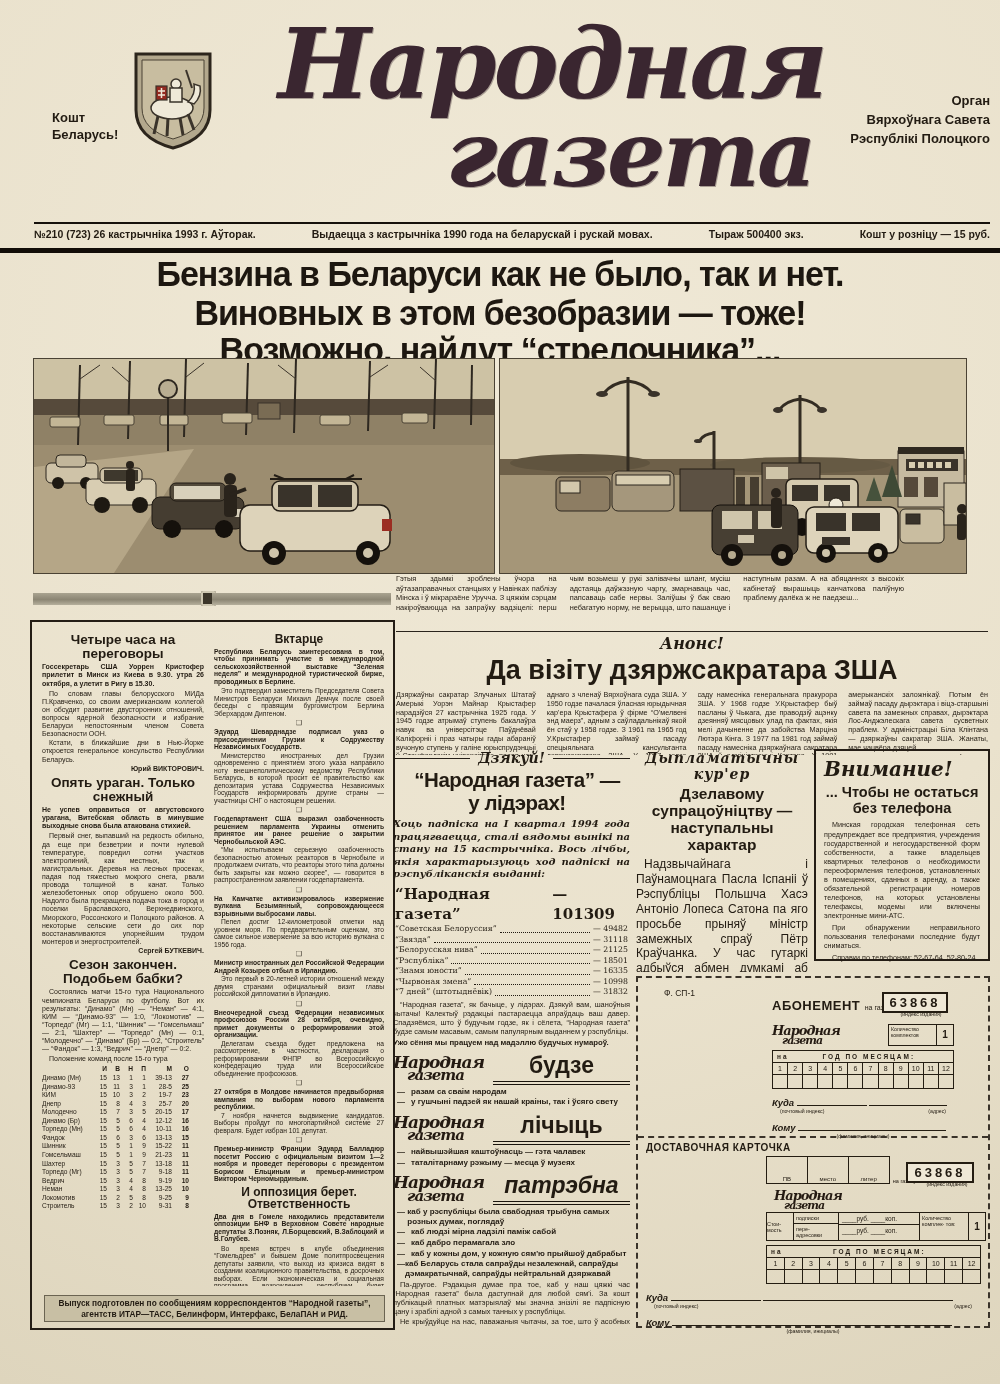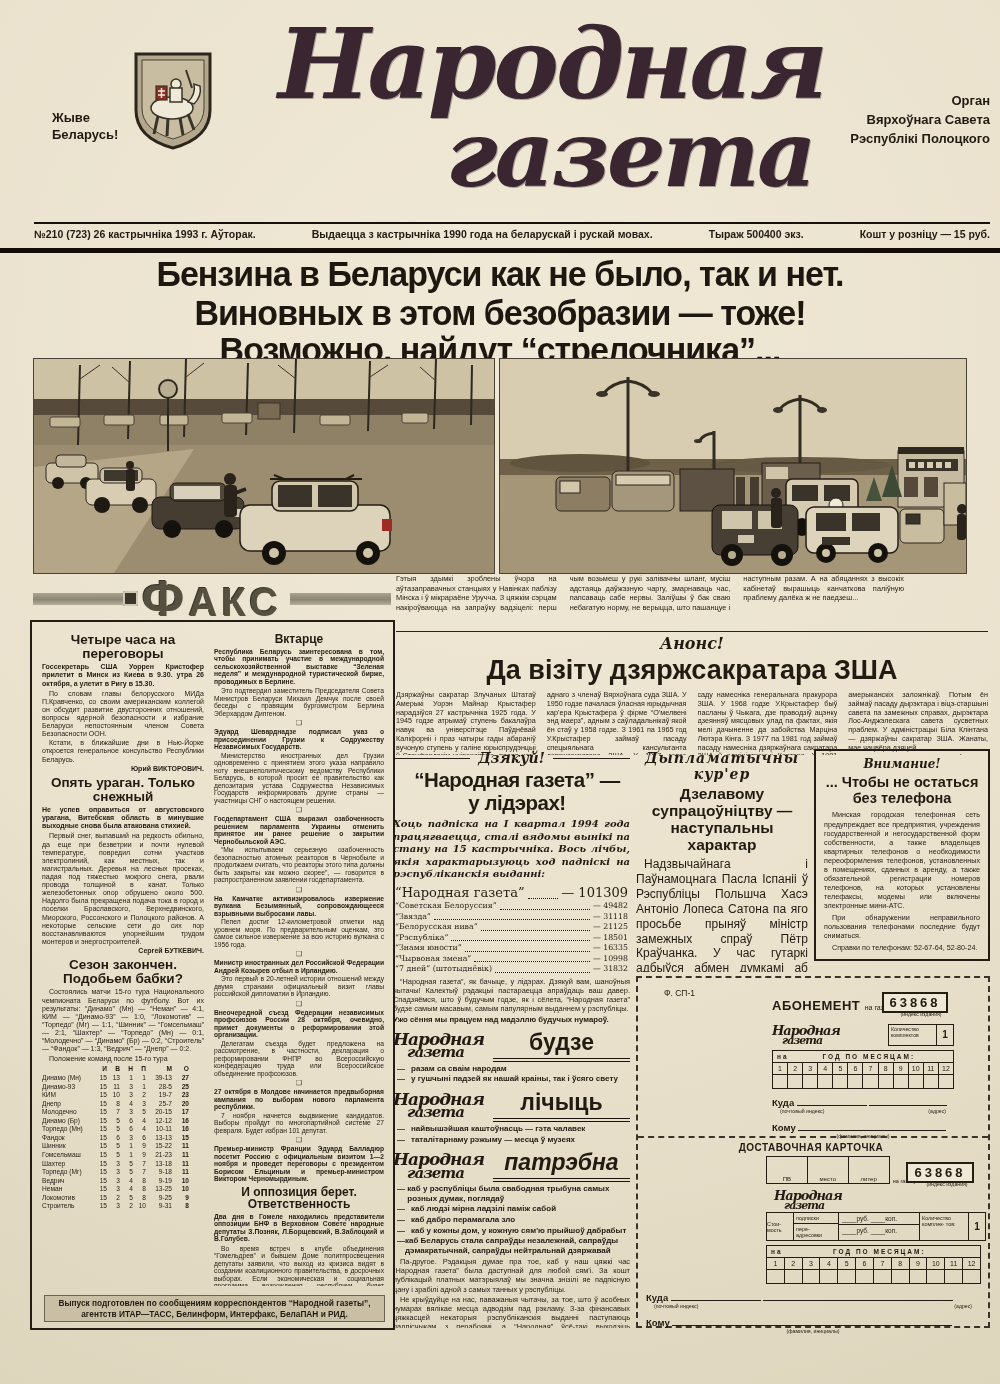--- a/index.html
+++ b/index.html
@@ -68,42 +68,42 @@
     border:1px solid #6b6452;text-align:center;font-weight:bold;font-size:8.3px;line-height:1.25;padding:2px 6px;}
   
   .thanks{left:393px;top:750px;width:237px;height:578px;overflow:hidden;}
   .kicker{display:flex;align-items:center;gap:8px;font-family:"DejaVu Serif",serif;font-style:italic;
     font-weight:bold;font-size:14px;justify-content:center;}
   .kicker .kl{flex:1;height:1px;background:#241d15;}
   .th-title{text-align:center;font-weight:bold;font-size:20.5px;line-height:1.1;margin:3px 0 4px;letter-spacing:-0.5px;padding-left:11px;}
   .th-lead{font-family:"DejaVu Serif",serif;font-style:italic;font-weight:bold;font-size:10px;line-height:1.25;text-align:justify;}
   .sub-list{margin:3px 2px 2px;}
   .sub-row{display:flex;align-items:flex-end;font-size:7.8px;line-height:1.35;font-family:"DejaVu Serif",serif;}
-  .sub-row:first-child{font-weight:normal;font-size:13px;}
+  .sub-row:first-child{font-weight:bold;font-size:15px;}
   .dots{flex:1;border-bottom:1px dotted #221b12;margin:0 3px 2px;}
   .th-p{font-size:7.4px;line-height:1.22;text-align:justify;text-indent:7px;margin:1px 0;}
   .th-bold{font-weight:bold;font-size:7.8px;margin:2px 0;}
   .brand-block{display:flex;align-items:center;margin:5px 0 2px;}
   .mini-logo{width:100px;font-family:"DejaVu Serif",serif;font-style:italic;font-weight:bold;
     color:#241a12;line-height:.85;}
   .ml1{font-size:17px;letter-spacing:-1px;}
   .ml2{font-size:15px;margin-left:14px;letter-spacing:-1px;}
   .brand-word{flex:1;text-align:center;font-size:23px;font-weight:bold;border-bottom:4px double #1a140c;padding-bottom:2px;}
   .brand-block.it .brand-word{font-style:italic;}
   .th-items{margin:2px 0 2px 4px;}
   .th-item{display:flex;font-size:8px;font-weight:bold;line-height:1.2;margin-bottom:1px;}
   .th-item .dash{width:14px;}
   
   .diplomatic{left:636px;top:750px;width:172px;height:222px;overflow:hidden;}
   .dk{font-family:"DejaVu Serif",serif;font-style:italic;font-weight:bold;font-size:14px;text-align:center;letter-spacing:1px;}
   .d-title{font-size:15.5px;font-weight:bold;text-align:center;line-height:1.1;margin:3px 0 4px;}
   .d-p{font-size:12px;line-height:1.24;text-align:justify;text-indent:8px;margin-bottom:2px;}
   
   .attention{left:814px;top:749px;width:176px;height:212px;border:2px solid #241d15;padding:6px 8px;box-sizing:border-box;}
-  .at-k{font-family:"DejaVu Serif",serif;font-style:italic;font-weight:bold;font-size:12px;text-align:center;}
+  .at-k{font-family:"DejaVu Serif",serif;font-style:italic;font-weight:bold;font-size:20px;text-align:left;}
   .at-title{font-size:14.5px;font-weight:bold;text-align:center;line-height:1.12;margin:3px 0 4px;}
   .at-p{font-size:7.2px;line-height:1.26;text-align:justify;text-indent:8px;margin-bottom:3px;}
   
   .forms{left:636px;top:976px;width:354px;height:352px;border:2px dashed #3a332a;box-sizing:border-box;}
   .fsp{position:absolute;left:26px;top:10px;font-size:8.5px;}
   .ab{position:absolute;left:134px;top:18px;width:182px;}
   .ab-head{position:relative;height:24px;}
   .ab-title{font-size:13px;font-weight:bold;letter-spacing:.5px;}
   .ab-on{font-size:7px;}
   .idx-box{position:absolute;right:6px;top:-4px;width:62px;height:17px;border:2px solid #241d12;
@@ -115,27 +115,27 @@
   .qty{width:64px;border:1.5px solid #241d12;display:flex;font-size:5.2px;line-height:1.1;}
   .qty .ql{flex:1;padding:2px;}
   .qty .qv{width:16px;border-left:1.5px solid #241d12;text-align:center;font-size:10px;font-weight:bold;line-height:20px;}
   .mon-head{border:1.5px solid #241d12;border-bottom:none;display:flex;font-size:6.5px;letter-spacing:2px;
     padding:2px 4px;margin-top:4px;justify-content:space-between;font-weight:bold;}
   .mon-grid{display:flex;border:1.5px solid #241d12;}
   .mcellwrap{flex:1;border-right:1px solid #241d12;text-align:center;}
   .mcellwrap:last-child{border-right:none;}
   .mcell{display:block;font-size:7px;line-height:11px;border-bottom:1px solid #241d12;}
   .mempty{display:block;height:13px;}
-  .kuda-line{margin-top:6px;font-size:9px;}
+  .kuda-line{margin-top:6px;font-size:9px;font-style:italic;}
   .kuda-line .lbl{font-weight:bold;font-size:9.5px;}
   .uline{display:inline-block;border-bottom:1px solid #241d12;height:10px;}
   .subcap{display:flex;font-size:5.2px;justify-content:space-between;padding:0 8px;}
   .form-sep{position:absolute;left:0;right:0;top:158px;border-top:2px dashed #3a332a;}
   .dc{position:absolute;left:8px;top:164px;right:8px;}
-  .dc-title{text-align:center;font-weight:bold;font-size:10px;letter-spacing:.5px;padding-right:4px;}
+  .dc-title{text-align:left;font-weight:bold;font-size:10px;letter-spacing:.5px;padding-right:4px;}
   .dc-top{display:flex;margin-top:3px;align-items:flex-end;}
   .pvgrid{display:flex;border:1.5px solid #241d12;width:140px;height:26px;margin-left:120px;}
   .pvc{flex:1;border-right:1px solid #241d12;font-size:6px;display:flex;align-items:flex-end;justify-content:center;padding-bottom:1px;}
   .pvc:last-child{border-right:none;}
   .dc-on{font-size:5.5px;width:34px;text-align:center;}
   .dc-idx{position:relative;width:70px;height:22px;}
   .dc-idx .idx-box{top:0;width:64px;}
   .dc-idx .idx-cap{top:19px;}
   .dc-logo{display:flex;justify-content:center;margin:6px 0 2px;}
   .cost{display:flex;border:1.5px solid #241d12;margin-left:120px;width:218px;font-size:5.4px;}
@@ -151,21 +151,21 @@
   .dc .mon-head,.dc .mon-grid{margin-left:120px;width:215px;box-sizing:border-box;}
   .dc .kuda-line{margin-left:0;}
   
 </style>
 </head>
 <body>
 
 <div class="page">
 
   <div class="abs slogan">
-    <div>Жыве</div>
+    <div>Кошт</div>
     <div>Беларусь!</div>
   </div>
 
   <div class="abs crest">
     <svg width="86" height="102" viewBox="0 0 86 102">
       <path d="M6,4 h74 v56 q0,28 -37,38 q-37,-10 -37,-38 z" fill="#b3a88d" stroke="#2c251c" stroke-width="3"></path>
       <path d="M12,10 h62 v48 q0,22 -31,31 q-31,-9 -31,-31 z" fill="#c8bda0" stroke="#4a4234" stroke-width="1"></path>
       <ellipse cx="42" cy="58" rx="21" ry="11" fill="#efe9d8" stroke="#3a332a" stroke-width="1.5"></ellipse>
       <path d="M58,52 q8,-8 6,-18 l6,2 q2,10 -6,18 z" fill="#efe9d8" stroke="#3a332a" stroke-width="1.5"></path>
       <line x1="28" y1="66" x2="24" y2="84" stroke="#3a332a" stroke-width="3"></line>
@@ -402,21 +402,20 @@
       <span>амерыканскіх заложнікаў. Потым ён займаў пасаду дырэктара і віцэ-старшыні савета па замежных справах, дырэктара Лос-Анджэлескага савета сусветных праблем. У адміністрацыі Біла Клінтана — дзяржаўны сакратар ЗША. Жанаты, мае чацвёра дзяцей.</span>
       <div class="vsign">Белінфарм.</div>
       
     </div>
   </div>
 
   <div class="abs fax-banner">
     <div class="fax-bar">
       <div class="fax-icon"></div>
     </div>
-    <div class="fax-word">ФАКС</div>
     <div class="fax-bar"></div>
   </div>
 
   <div class="abs fax-box">
 
     <div class="fcol fcol1">
       <div class="fh1">Четыре часа на переговоры</div>
       <div class="flead">Госсекретарь США Уоррен Кристофер прилетит в Минск из Киева в 9.30. утра 26 октября, а улетит в Ригу в 15.30.</div>
       <div class="fp">По словам главы белорусского МИДа П.Кравченко, со своим американским коллегой он обсудит развитие двусторонних отношений, вопросы ядерной безопасности и избрание Беларуси непостоянным членом Совета Безопасности ООН.</div>
       <div class="fp">Кстати, в ближайшие дни в Нью-Йорке откроется генеральное консульство Республики Беларусь.</div>

